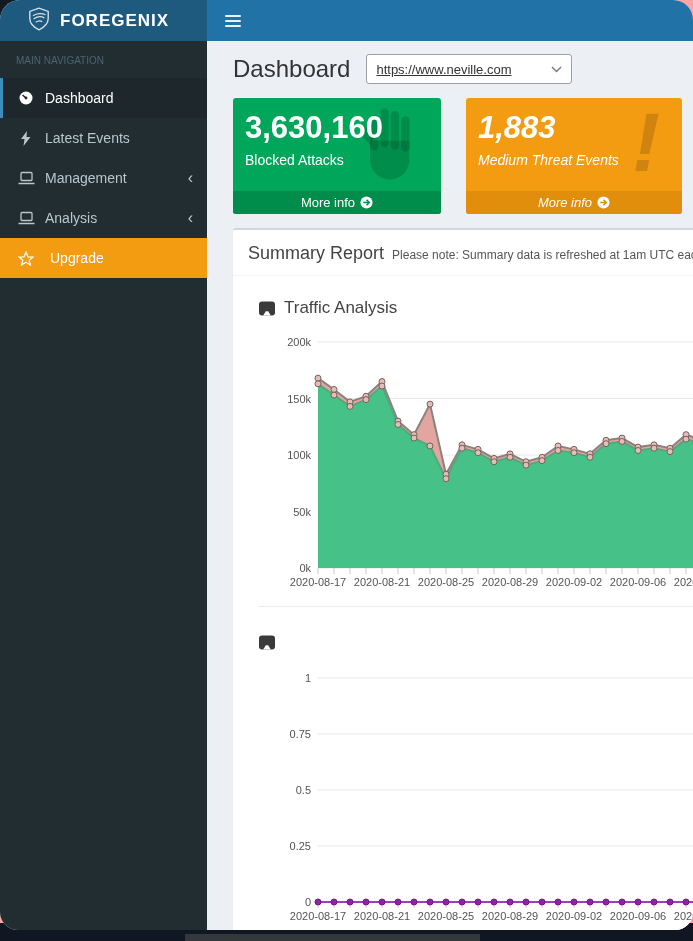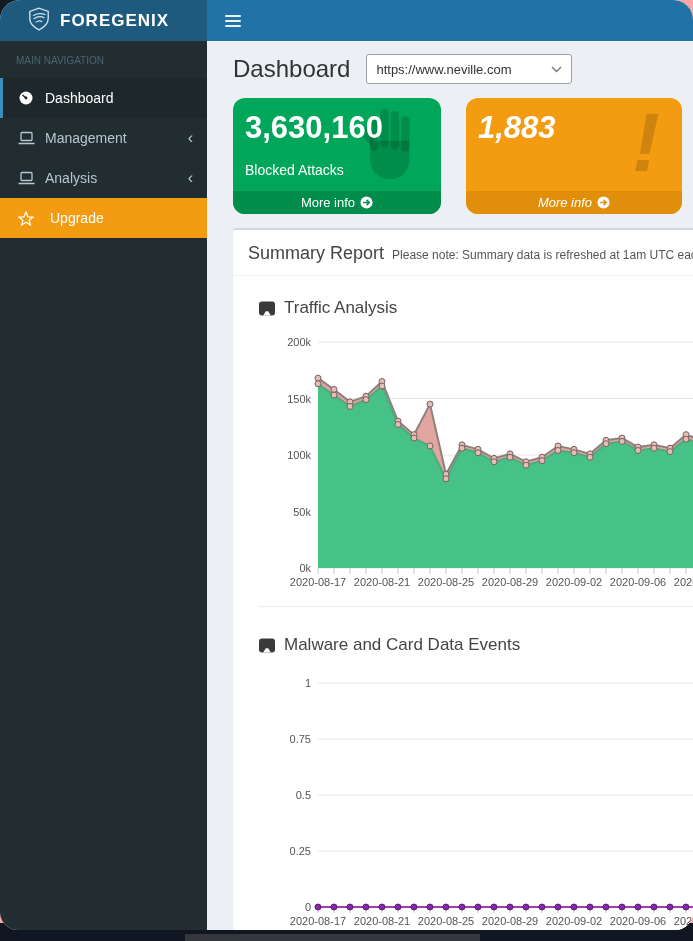--- a/index.html
+++ b/index.html
@@ -30,30 +30,30 @@
   .nav-item.active { background:#1e282c; color:#fff; border-left-color:#3c8dbc; }
   .nav-item.upgrade { background:#f39c12; color:#fff; border-left-color:#f39c12;gap:15px; }
 
   .content { flex:1; min-height:889px; background:#ecf0f5; padding:13px 0 0 26px; overflow:visible; }
 
   
   .content-header { display:flex; align-items:center; gap:16px; margin-bottom:14px; }
   .page-title { font-size:24px; color:#333; font-weight:400; }
   .site-select { display:flex; align-items:center; justify-content:space-between; width:206px; height:30px;
                  background:#fff; border:1px solid #9aa0a6; border-radius:3px; padding:0 9px; cursor:pointer; }
-  .site-select span { font-size:13px; color:#333; }
+  .site-select span { font-size:13px; color:#333;text-decoration:underline; }
 
   
   .cards-row { display:flex; gap:25px; }
-  .small-box { position:relative; border-radius:12px; color:#fff; overflow:hidden; height:116px; }
+  .small-box { position:relative; border-radius:3px; color:#fff; overflow:hidden; height:116px; }
   .small-box.green { width:208px; }
   .small-box.orange { width:216px;font-style:italic; }
   .sb-inner { padding:12px 12px 0; position:relative; z-index:2; }
   .sb-value { font-size:31px; font-weight:bold; line-height:1.15; }
-  .sb-label { font-size:14px; margin-top:16px; }
+  .sb-label { font-size:14px; margin-top:6px; }
   .sb-icon { position:absolute; right:10px; top:4px; z-index:1; color:rgba(0,0,0,0.15); }
   .sb-icon.excl { font-size:84px; font-weight:bold; line-height:1.1; right:22px; top:-2px; }
   .sb-footer { position:absolute; left:0; right:0; bottom:0; height:23px; display:flex; align-items:center;
                justify-content:center; gap:5px; font-size:13px; color:#fff; cursor:pointer; z-index:3; }
 
   
   .box { margin-top:14px; width:560px; background:#fff; border-top:2px solid #d2d6de; border-radius:3px;
          box-shadow:0 1px 1px rgba(0,0,0,0.1); padding-bottom:20px; }
   .box-header { padding:13px 15px 11px; border-bottom:1px solid #f4f4f4; display:flex; align-items:baseline; gap:8px; }
   .box-title { font-size:18px; color:#444; }
@@ -105,20 +105,28 @@
           <span class="nicon">
             <svg width="16" height="16" viewBox="0 0 16 16">
               <circle cx="8" cy="8" r="6.5" fill="currentColor"></circle>
               <line x1="8" y1="8" x2="4.5" y2="5" stroke="#1e282c" stroke-width="1.6"></line>
               <circle cx="8" cy="8" r="1.4" fill="#1e282c"></circle>
             </svg>
           </span>
           <span>Dashboard</span>
         </div>
 
+        <div class="nav-item">
+          <span class="nicon">
+            <svg width="12" height="15" viewBox="0 0 12 15">
+              <polygon points="7,0 1,8 4.5,8 3.5,15 10.5,6 6.5,6" fill="currentColor"></polygon>
+            </svg>
+          </span>
+          <span>Latest Events</span>
+        </div>
 
         <div class="nav-item">
           <span class="nicon">
             <svg width="17" height="14" viewBox="0 0 17 14" fill="none" stroke="currentColor" stroke-width="1.3">
               <rect x="3" y="1.5" width="11" height="8" rx="1"></rect>
               <line x1="0.5" y1="12.5" x2="16.5" y2="12.5" stroke-width="1.6"></line>
             </svg>
           </span>
           <span>Management</span>
           <span class="chev">‹</span>
@@ -178,20 +186,21 @@
               <svg width="13" height="13" viewBox="0 0 14 14">
                 <circle cx="7" cy="7" r="6.5" fill="#fff"></circle>
                 <path d="M3.5 7 h6 M7 4 l3 3 -3 3" fill="none" stroke-width="1.6" style="stroke: rgb(0, 141, 76);"></path>
               </svg>
             </div>
           </div>
 
           <div class="small-box orange" style="background: rgb(243, 156, 18);">
             <div class="sb-inner">
               <div class="sb-value">1,883</div>
+              <div class="sb-label">Medium Threat Events</div>
             </div>
             <div class="sb-icon excl">!</div>
             <div class="sb-footer" style="background: rgb(224, 142, 11);">
               <span>More info</span>
               <svg width="13" height="13" viewBox="0 0 14 14">
                 <circle cx="7" cy="7" r="6.5" fill="#fff"></circle>
                 <path d="M3.5 7 h6 M7 4 l3 3 -3 3" fill="none" stroke-width="1.6" style="stroke: rgb(224, 142, 11);"></path>
               </svg>
             </div>
           </div>
@@ -311,21 +320,20 @@
                   <circle cx="444" cy="113.7" r="3" fill="#e7bcb6" stroke="#74625f" stroke-width="1"></circle>
                 </svg>
             </div>
 
             <div class="chart-section">
               <div class="chart-title">
                 <svg width="18" height="15" viewBox="0 0 18 15">
                   <rect x="1" y="0.5" width="16" height="14" rx="3" fill="#3a3a3a"></rect>
                   <polygon points="5.2,14.5 7.8,10.2 10.2,10.2 12.8,14.5" fill="#ffffff"></polygon>
                 </svg>
-                <span>Malware and Card Data Events</span>
               </div>
               <svg id="chart-malware" width="452" height="258">
                   <line x1="60" y1="240" x2="452" y2="240" stroke="#e6e6e6" stroke-width="1"></line>
                   <text x="53" y="244" text-anchor="end">0</text>
                   <line x1="60" y1="184" x2="452" y2="184" stroke="#e6e6e6" stroke-width="1"></line>
                   <text x="53" y="188" text-anchor="end">0.25</text>
                   <line x1="60" y1="128" x2="452" y2="128" stroke="#e6e6e6" stroke-width="1"></line>
                   <text x="53" y="132" text-anchor="end">0.5</text>
                   <line x1="60" y1="72" x2="452" y2="72" stroke="#e6e6e6" stroke-width="1"></line>
                   <text x="53" y="76" text-anchor="end">0.75</text>

